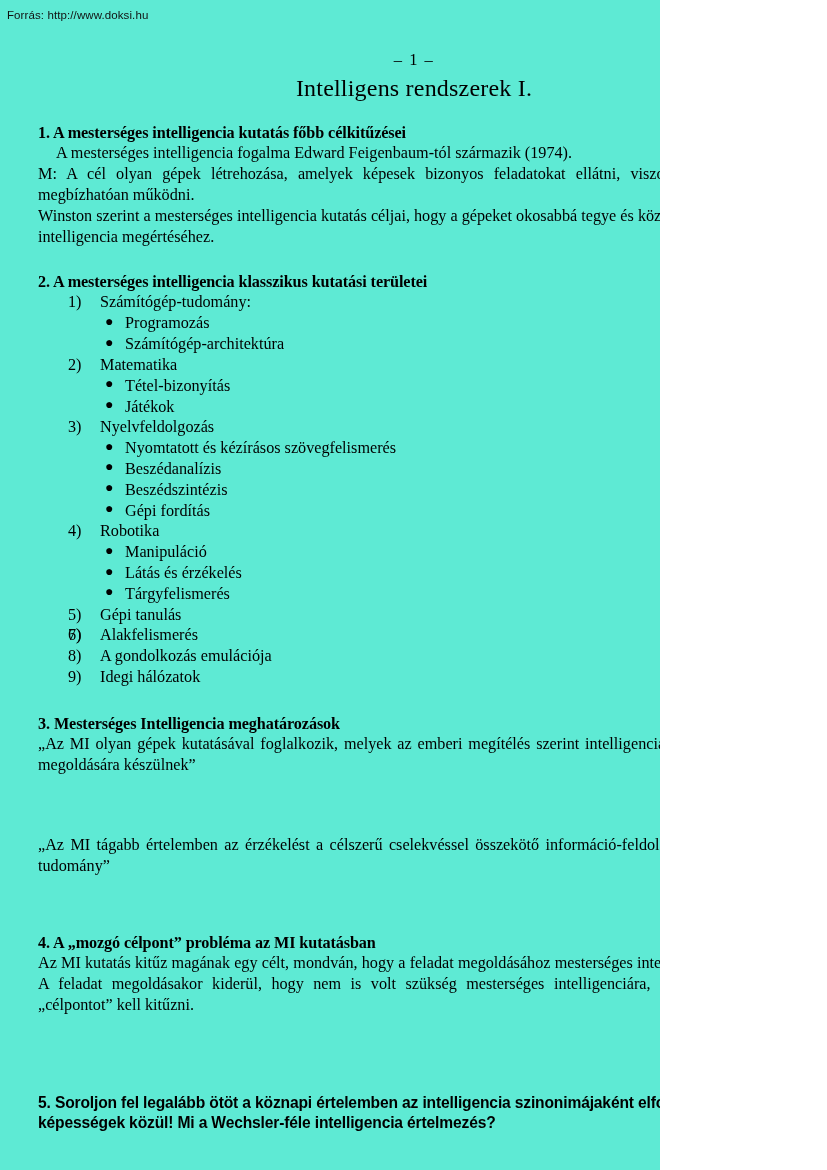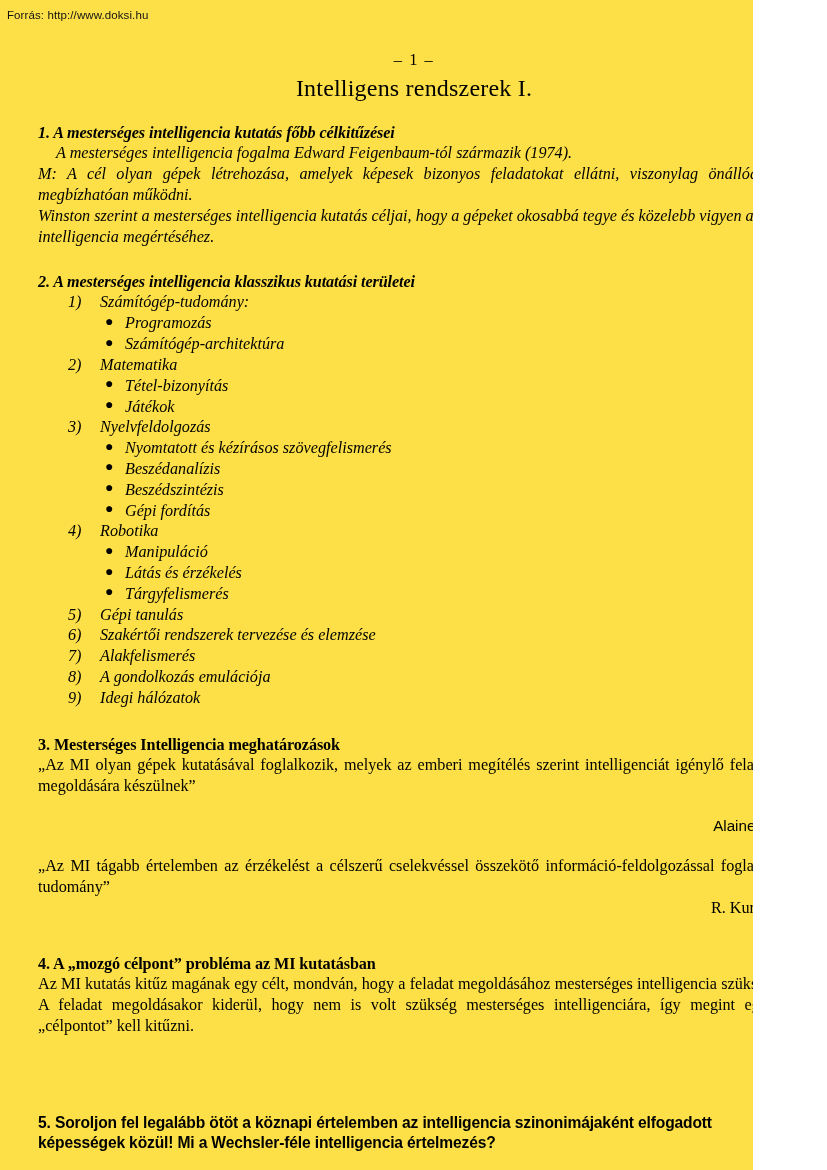--- a/index.html
+++ b/index.html
@@ -2,23 +2,23 @@
 <html><head>
 <meta charset="utf-8">
 <style>
   html, body {
     margin: 0;
     padding: 0;
     background: #ffffff;
   }
   .page {
     position: relative;
-    width: 753px;
+    width: 660px;
     height: 1170px;
-    background: #fde047;
+    background: #5eead4;
     color: #000000;
     font-family: "Liberation Serif", "DejaVu Serif", serif;
     overflow: hidden;
     box-sizing: border-box;
   }
   .watermark {
     position: absolute;
     top: 9px;
     left: 7px;
     font-family: "Liberation Sans", "DejaVu Sans", sans-serif;
@@ -72,22 +72,22 @@
   .attrib {
     text-align: right;
     font-size: 16.2px;
     margin: 0;
     line-height: 1.29;
   }
   .attrib.sans {
     font-family: "Liberation Sans", "DejaVu Sans", sans-serif;
     font-size: 15.2px;
   }
-  .sec1 { margin-top: 22px; font-style: italic; }
-  .sec2 { margin-top: 26px; font-style: italic; }
+  .sec1 { margin-top: 22px; }
+  .sec2 { margin-top: 26px; }
   .sec3 { margin-top: 27px; }
   .sec4 { margin-top: 36px; }
   .sec5 { margin-top: 77px; }
   .blankline { height: 20px; }
 
   ol.numlist {
     list-style: none;
     margin: 0;
     padding: 0;
   }
@@ -155,21 +155,21 @@
               <li><span class="bul">●</span><span>Beszédanalízis</span></li>
               <li><span class="bul">●</span><span>Beszédszintézis</span></li>
               <li><span class="bul">●</span><span>Gépi fordítás</span></li>
             </ul></li>
           <li><span class="numlabel">4)</span><span>Robotika</span><ul class="bullets">
               <li><span class="bul">●</span><span>Manipuláció</span></li>
               <li><span class="bul">●</span><span>Látás és érzékelés</span></li>
               <li><span class="bul">●</span><span>Tárgyfelismerés</span></li>
             </ul></li>
           <li><span class="numlabel">5)</span><span>Gépi tanulás</span></li>
-          <li><span class="numlabel">6)</span><span>Szakértői rendszerek tervezése és elemzése</span></li>
+          <li><span class="numlabel">6)</span></li>
           <li><span class="numlabel">7)</span><span>Alakfelismerés</span></li>
           <li><span class="numlabel">8)</span><span>A gondolkozás emulációja</span></li>
           <li><span class="numlabel">9)</span><span>Idegi hálózatok</span></li>
         </ol>
     </div>
 
     <div class="sec3">
       <p class="h-serif">3. Mesterséges Intelligencia meghatározások</p>
       <p class="body-text">„Az MI olyan gépek kutatásával foglalkozik, melyek az emberi megítélés szerint intelligenciát igénylő feladatok megoldására készülnek”</p>
       <div class="blankline"></div>

